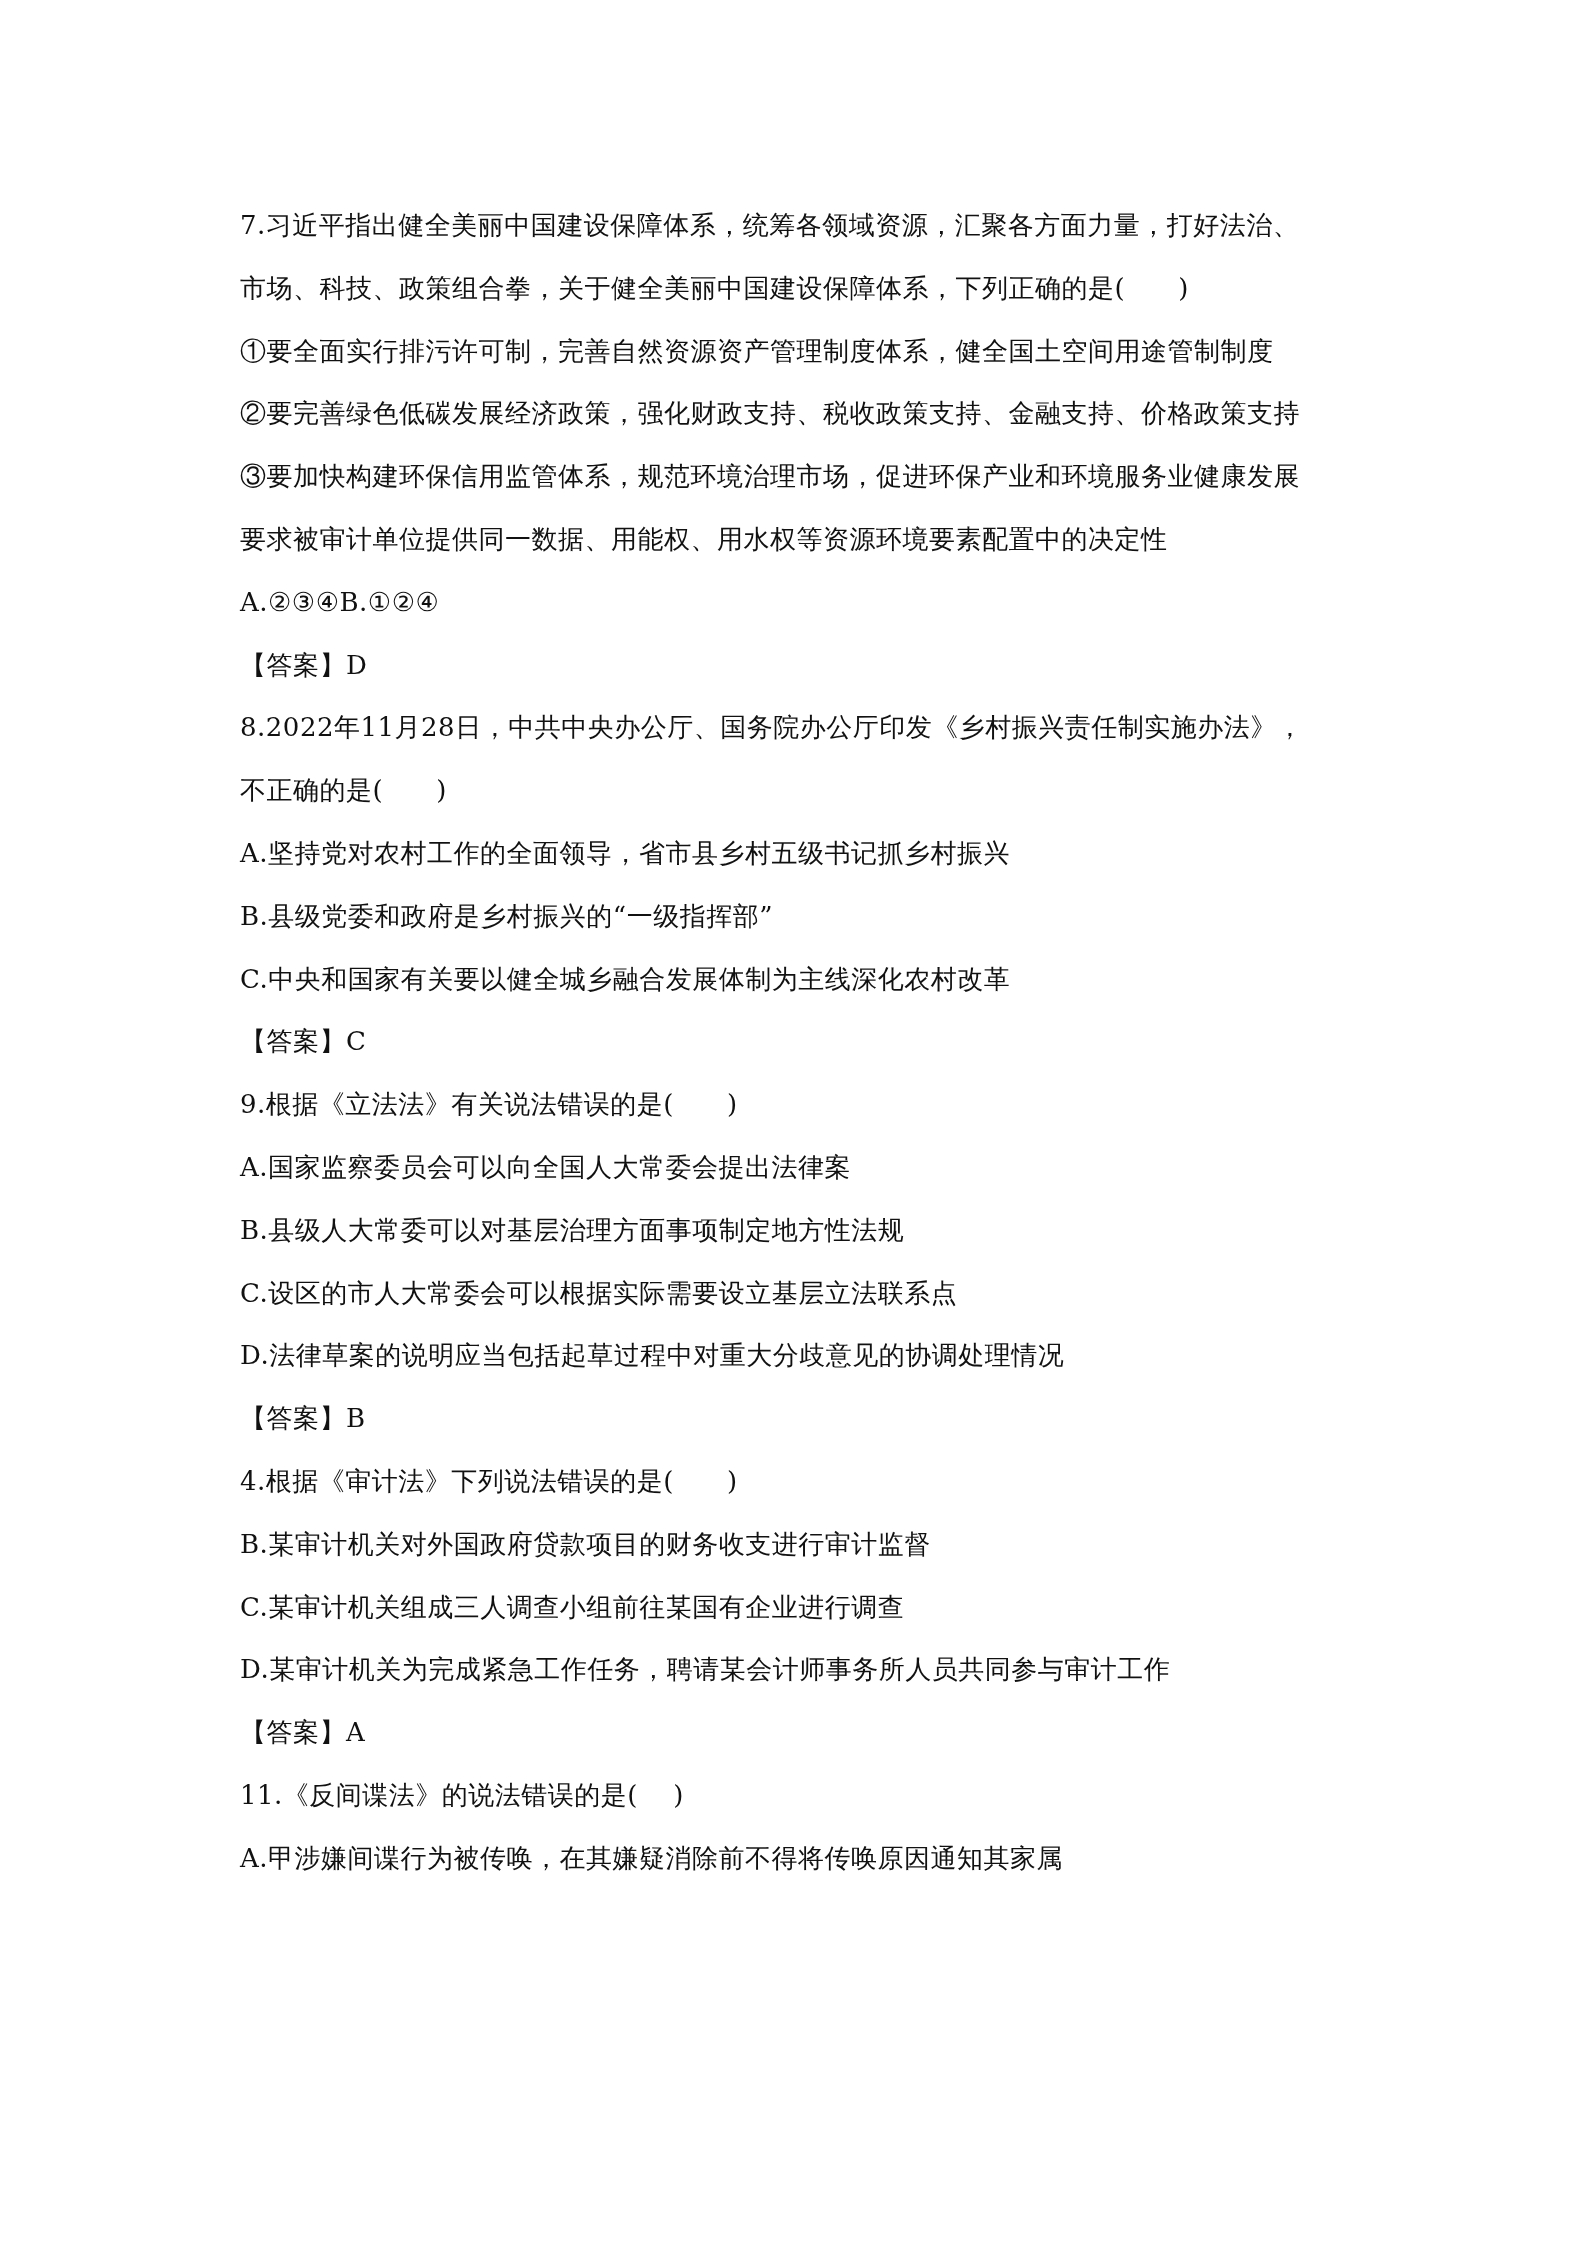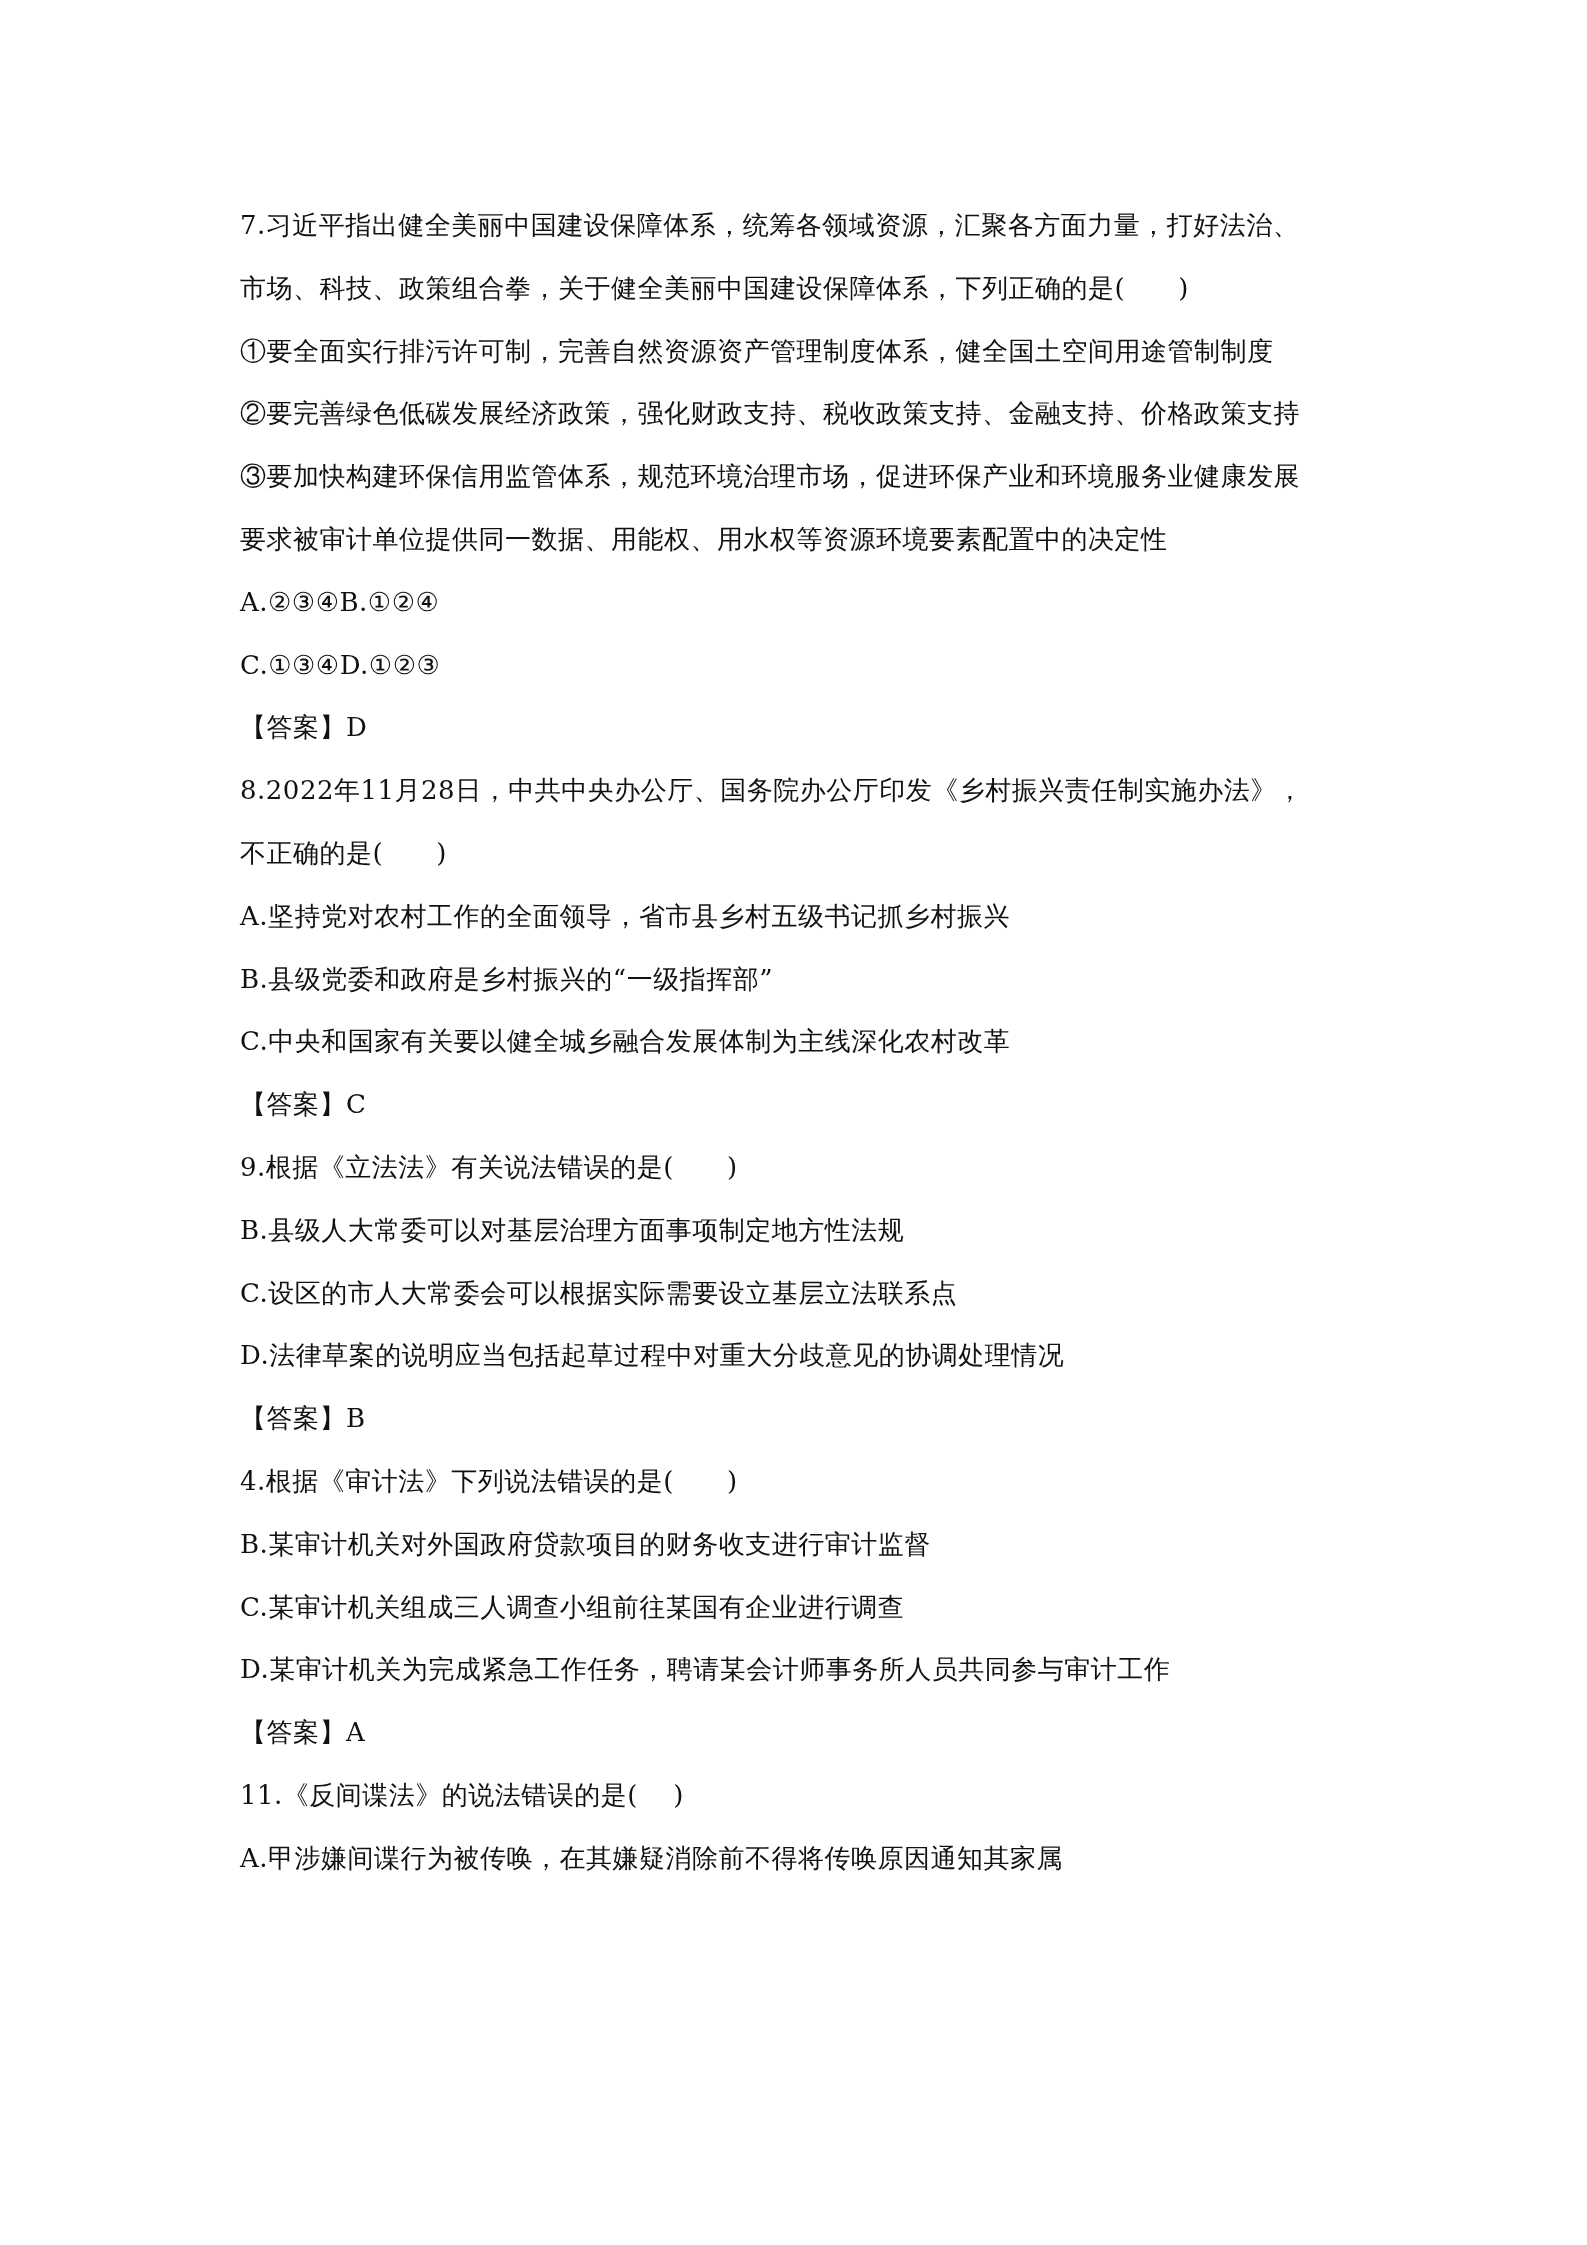--- a/index.html
+++ b/index.html
@@ -25,35 +25,35 @@
   <div class="content">
 
     <div>
       <div class="line">7.习近平指出健全美丽中国建设保障体系，统筹各领域资源，汇聚各方面力量，打好法治、</div>
       <div class="line">市场、科技、政策组合拳，关于健全美丽中国建设保障体系，下列正确的是(　　)</div>
       <div class="line">①要全面实行排污许可制，完善自然资源资产管理制度体系，健全国土空间用途管制制度</div>
       <div class="line">②要完善绿色低碳发展经济政策，强化财政支持、税收政策支持、金融支持、价格政策支持</div>
       <div class="line">③要加快构建环保信用监管体系，规范环境治理市场，促进环保产业和环境服务业健康发展</div>
       <div class="line">要求被审计单位提供同一数据、用能权、用水权等资源环境要素配置中的决定性</div>
       <div class="line">A.②③④B.①②④</div>
-      <div class="line">C.①③④D.①②③</div>
       <div class="line answer">【答案】D</div>
     </div>
 
     <div>
       <div class="line">8.2022年11月28日，中共中央办公厅、国务院办公厅印发《乡村振兴责任制实施办法》，</div>
       <div class="line">不正确的是(　　)</div>
       <div class="line">A.坚持党对农村工作的全面领导，省市县乡村五级书记抓乡村振兴</div>
       <div class="line">B.县级党委和政府是乡村振兴的“一级指挥部”</div>
       <div class="line">C.中央和国家有关要以健全城乡融合发展体制为主线深化农村改革</div>
       <div class="line answer">【答案】C</div>
     </div>
 
     <div>
       <div class="line">9.根据《立法法》有关说法错误的是(　　)</div>
+      <div class="line">A.国家监察委员会可以向全国人大常委会提出法律案</div>
       <div class="line">B.县级人大常委可以对基层治理方面事项制定地方性法规</div>
       <div class="line">C.设区的市人大常委会可以根据实际需要设立基层立法联系点</div>
       <div class="line">D.法律草案的说明应当包括起草过程中对重大分歧意见的协调处理情况</div>
       <div class="line answer">【答案】B</div>
     </div>
 
     <div>
       <div class="line">4.根据《审计法》下列说法错误的是(　　)</div>
       <div class="line">B.某审计机关对外国政府贷款项目的财务收支进行审计监督</div>
       <div class="line">C.某审计机关组成三人调查小组前往某国有企业进行调查</div>

